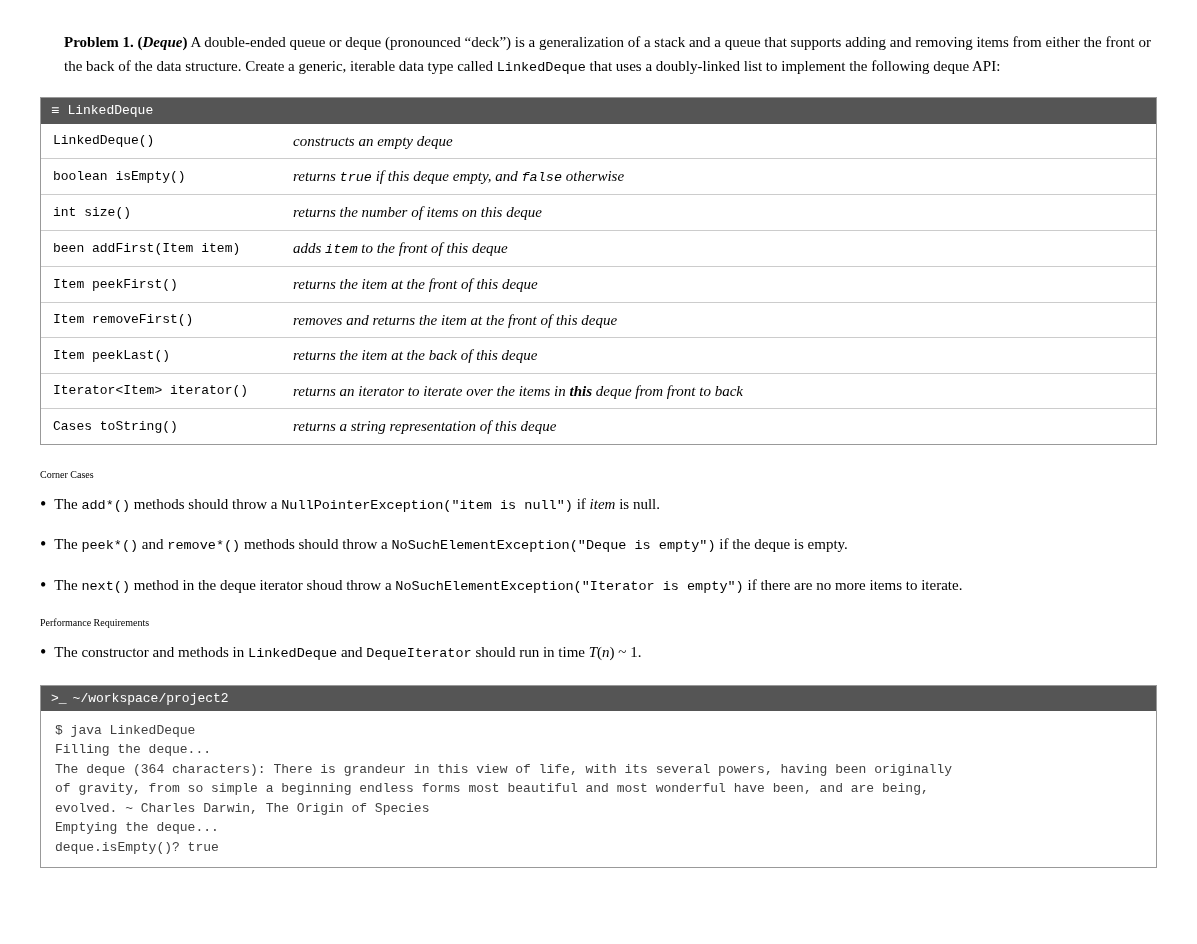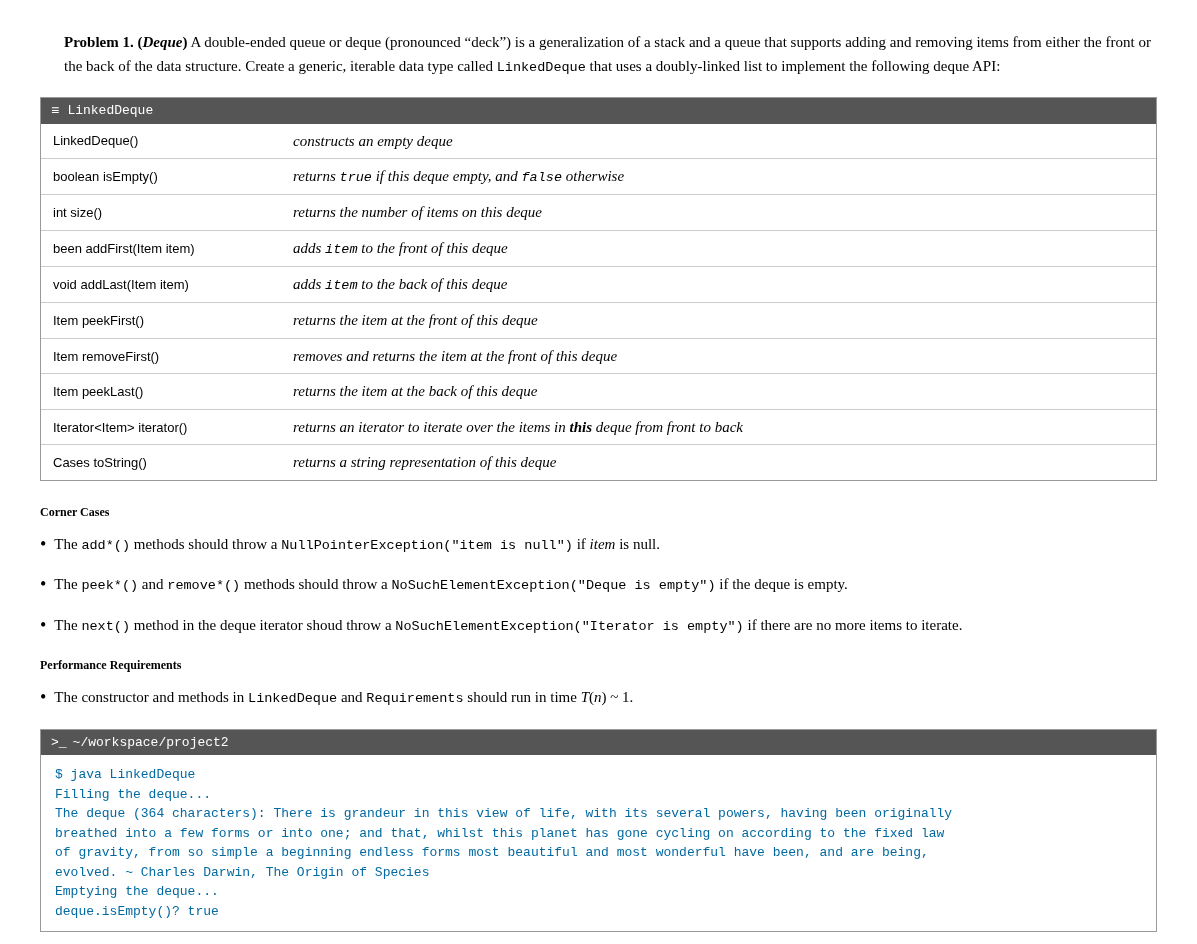--- a/index.html
+++ b/index.html
@@ -61,35 +61,35 @@
       border-bottom: none;
     }
 
     .api-table td {
       padding: 6px 12px;
       vertical-align: middle;
     }
 
     .api-table td:first-child {
       width: 240px;
-      font-family: Liberation Sans, sans-serif;
+      font-family: Liberation Mono, monospace;
       font-size: 13px;
       white-space: nowrap;
     }
 
     .api-table td:last-child {
       font-size: 15px;
       line-height: 1.5;
       font-style: italic;
     }
 
     
     .section-heading {
-      font-weight: bold;
-      font-size: 12px;
+      font-weight: normal;
+      font-size: 10px;
       margin-bottom: 12px;
       margin-top: 20px;
     }
 
     
     .bullet-list {
       list-style: none;
       margin-bottom: 20px;
     }
 
@@ -132,21 +132,21 @@
     .terminal-body {
       background: #fff;
       padding: 10px 14px;
       font-family: 'Courier New', Courier, monospace;
       font-size: 13px;
       line-height: 1.5;
       color: #000;
     }
 
     .terminal-body .output-line {
-      color: #0369a1;
+      color: #404040;
     }
 
     em {
       font-style: italic;
     }
   </style>
 </head>
 <body>
 
 <p class="problem-text">
@@ -172,24 +172,20 @@
         </tr>
         <tr>
           <td>int size()</td>
           <td>returns the number of items on this deque</td>
         </tr>
         <tr>
           <td>been addFirst(Item item)</td>
           <td>adds <code>item</code> to the front of this deque</td>
         </tr>
         <tr>
-          <td>void addLast(Item item)</td>
-          <td>adds <code>item</code> to the back of this deque</td>
-        </tr>
-        <tr>
           <td>Item peekFirst()</td>
           <td>returns the item at the front of this deque</td>
         </tr>
         <tr>
           <td>Item removeFirst()</td>
           <td>removes and returns the item at the front of this deque</td>
         </tr>
         <tr>
           <td>Item peekLast()</td>
           <td>returns the item at the back of this deque</td>
@@ -229,34 +225,33 @@
     </li>
   </ul>
 </div>
 
 <div>
   <p class="section-heading">Performance Requirements</p>
   <ul class="bullet-list">
     <li>
       <span class="bullet-dot">•</span>
       <span class="bullet-text">
-        The constructor and methods in <code>LinkedDeque</code> and <code>Requirements</code> should run in time <em>T</em>(<em>n</em>) ~ 1.
+        The constructor and methods in <code>LinkedDeque</code> and <code>DequeIterator</code> should run in time <em>T</em>(<em>n</em>) ~ 1.
       </span>
     </li>
   </ul>
 </div>
 
 <div class="terminal-container">
   <div class="terminal-header">
     <span>&gt;_</span>
     <span>~/workspace/project2</span>
   </div>
   <div class="terminal-body" id="terminal-body">
   <div class="output-line">$ java LinkedDeque</div>
       <div class="output-line">Filling the deque...</div>
       <div class="output-line">The deque (364 characters): There is grandeur in this view of life, with its several powers, having been originally</div>
-      <div class="output-line">breathed into a few forms or into one; and that, whilst this planet has gone cycling on according to the fixed law</div>
       <div class="output-line">of gravity, from so simple a beginning endless forms most beautiful and most wonderful have been, and are being,</div>
       <div class="output-line">evolved. ~ Charles Darwin, The Origin of Species</div>
       <div class="output-line">Emptying the deque...</div>
       <div class="output-line">deque.isEmpty()? true</div>
     </div>
 </div>
 
 </body></html>

